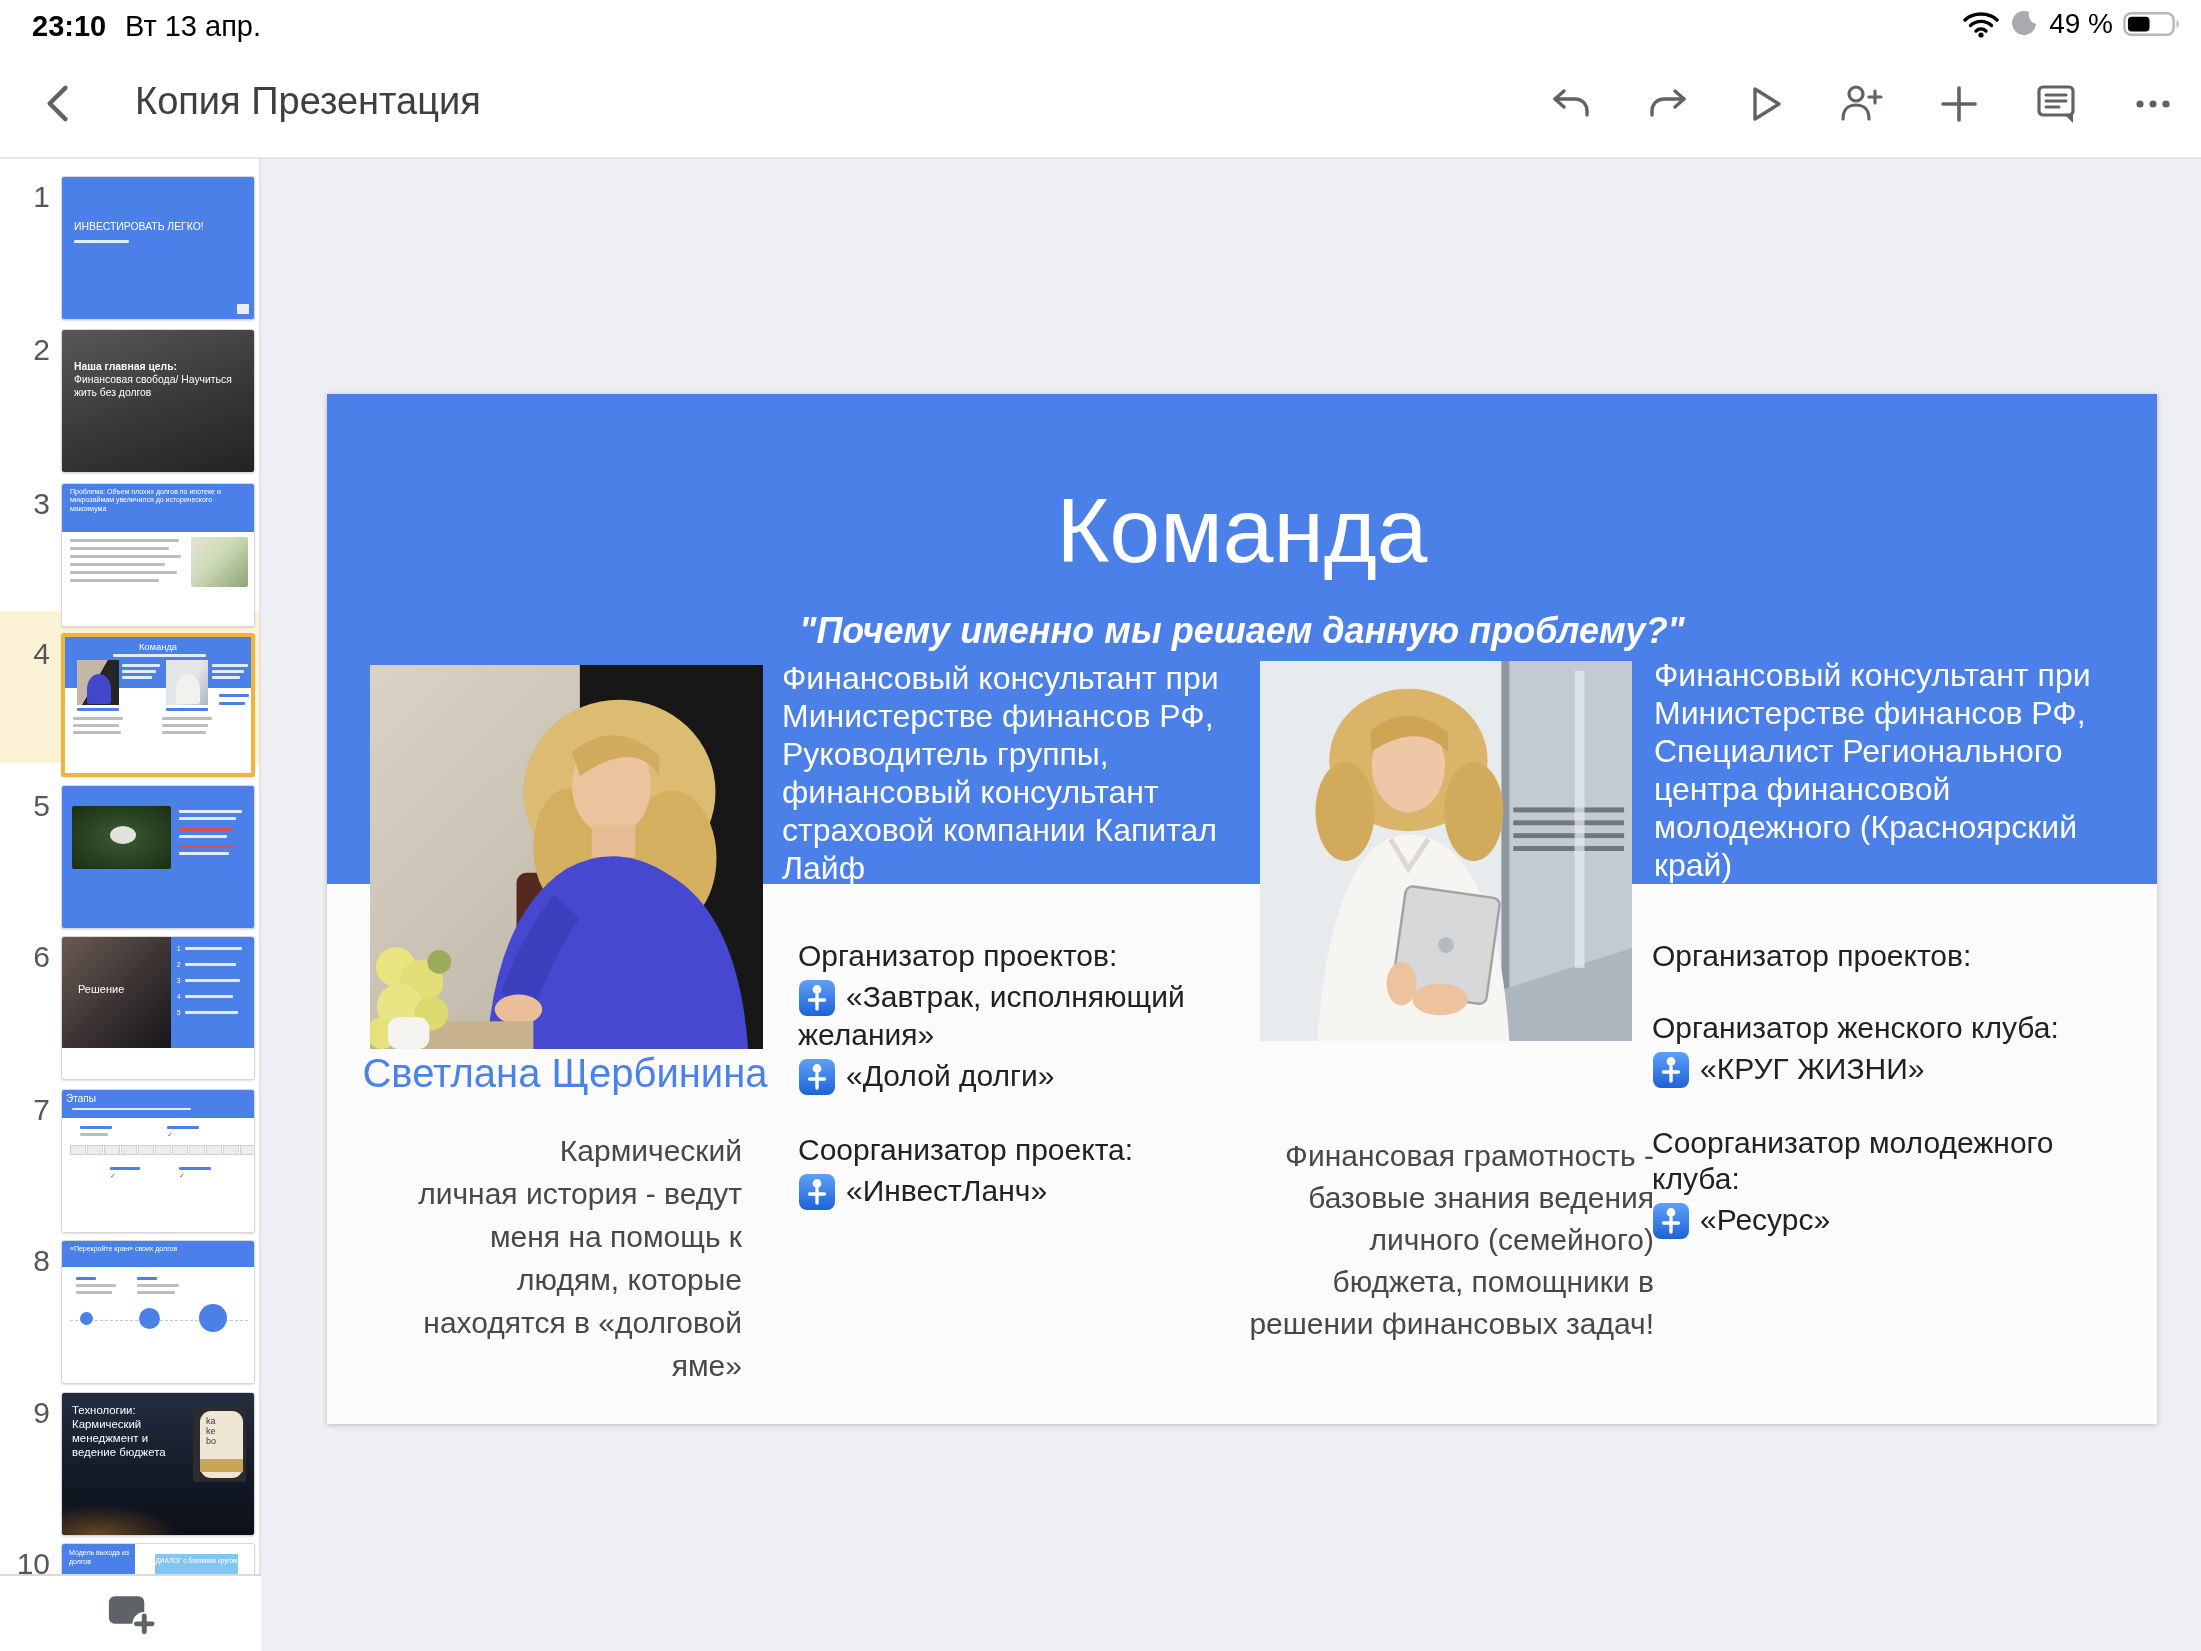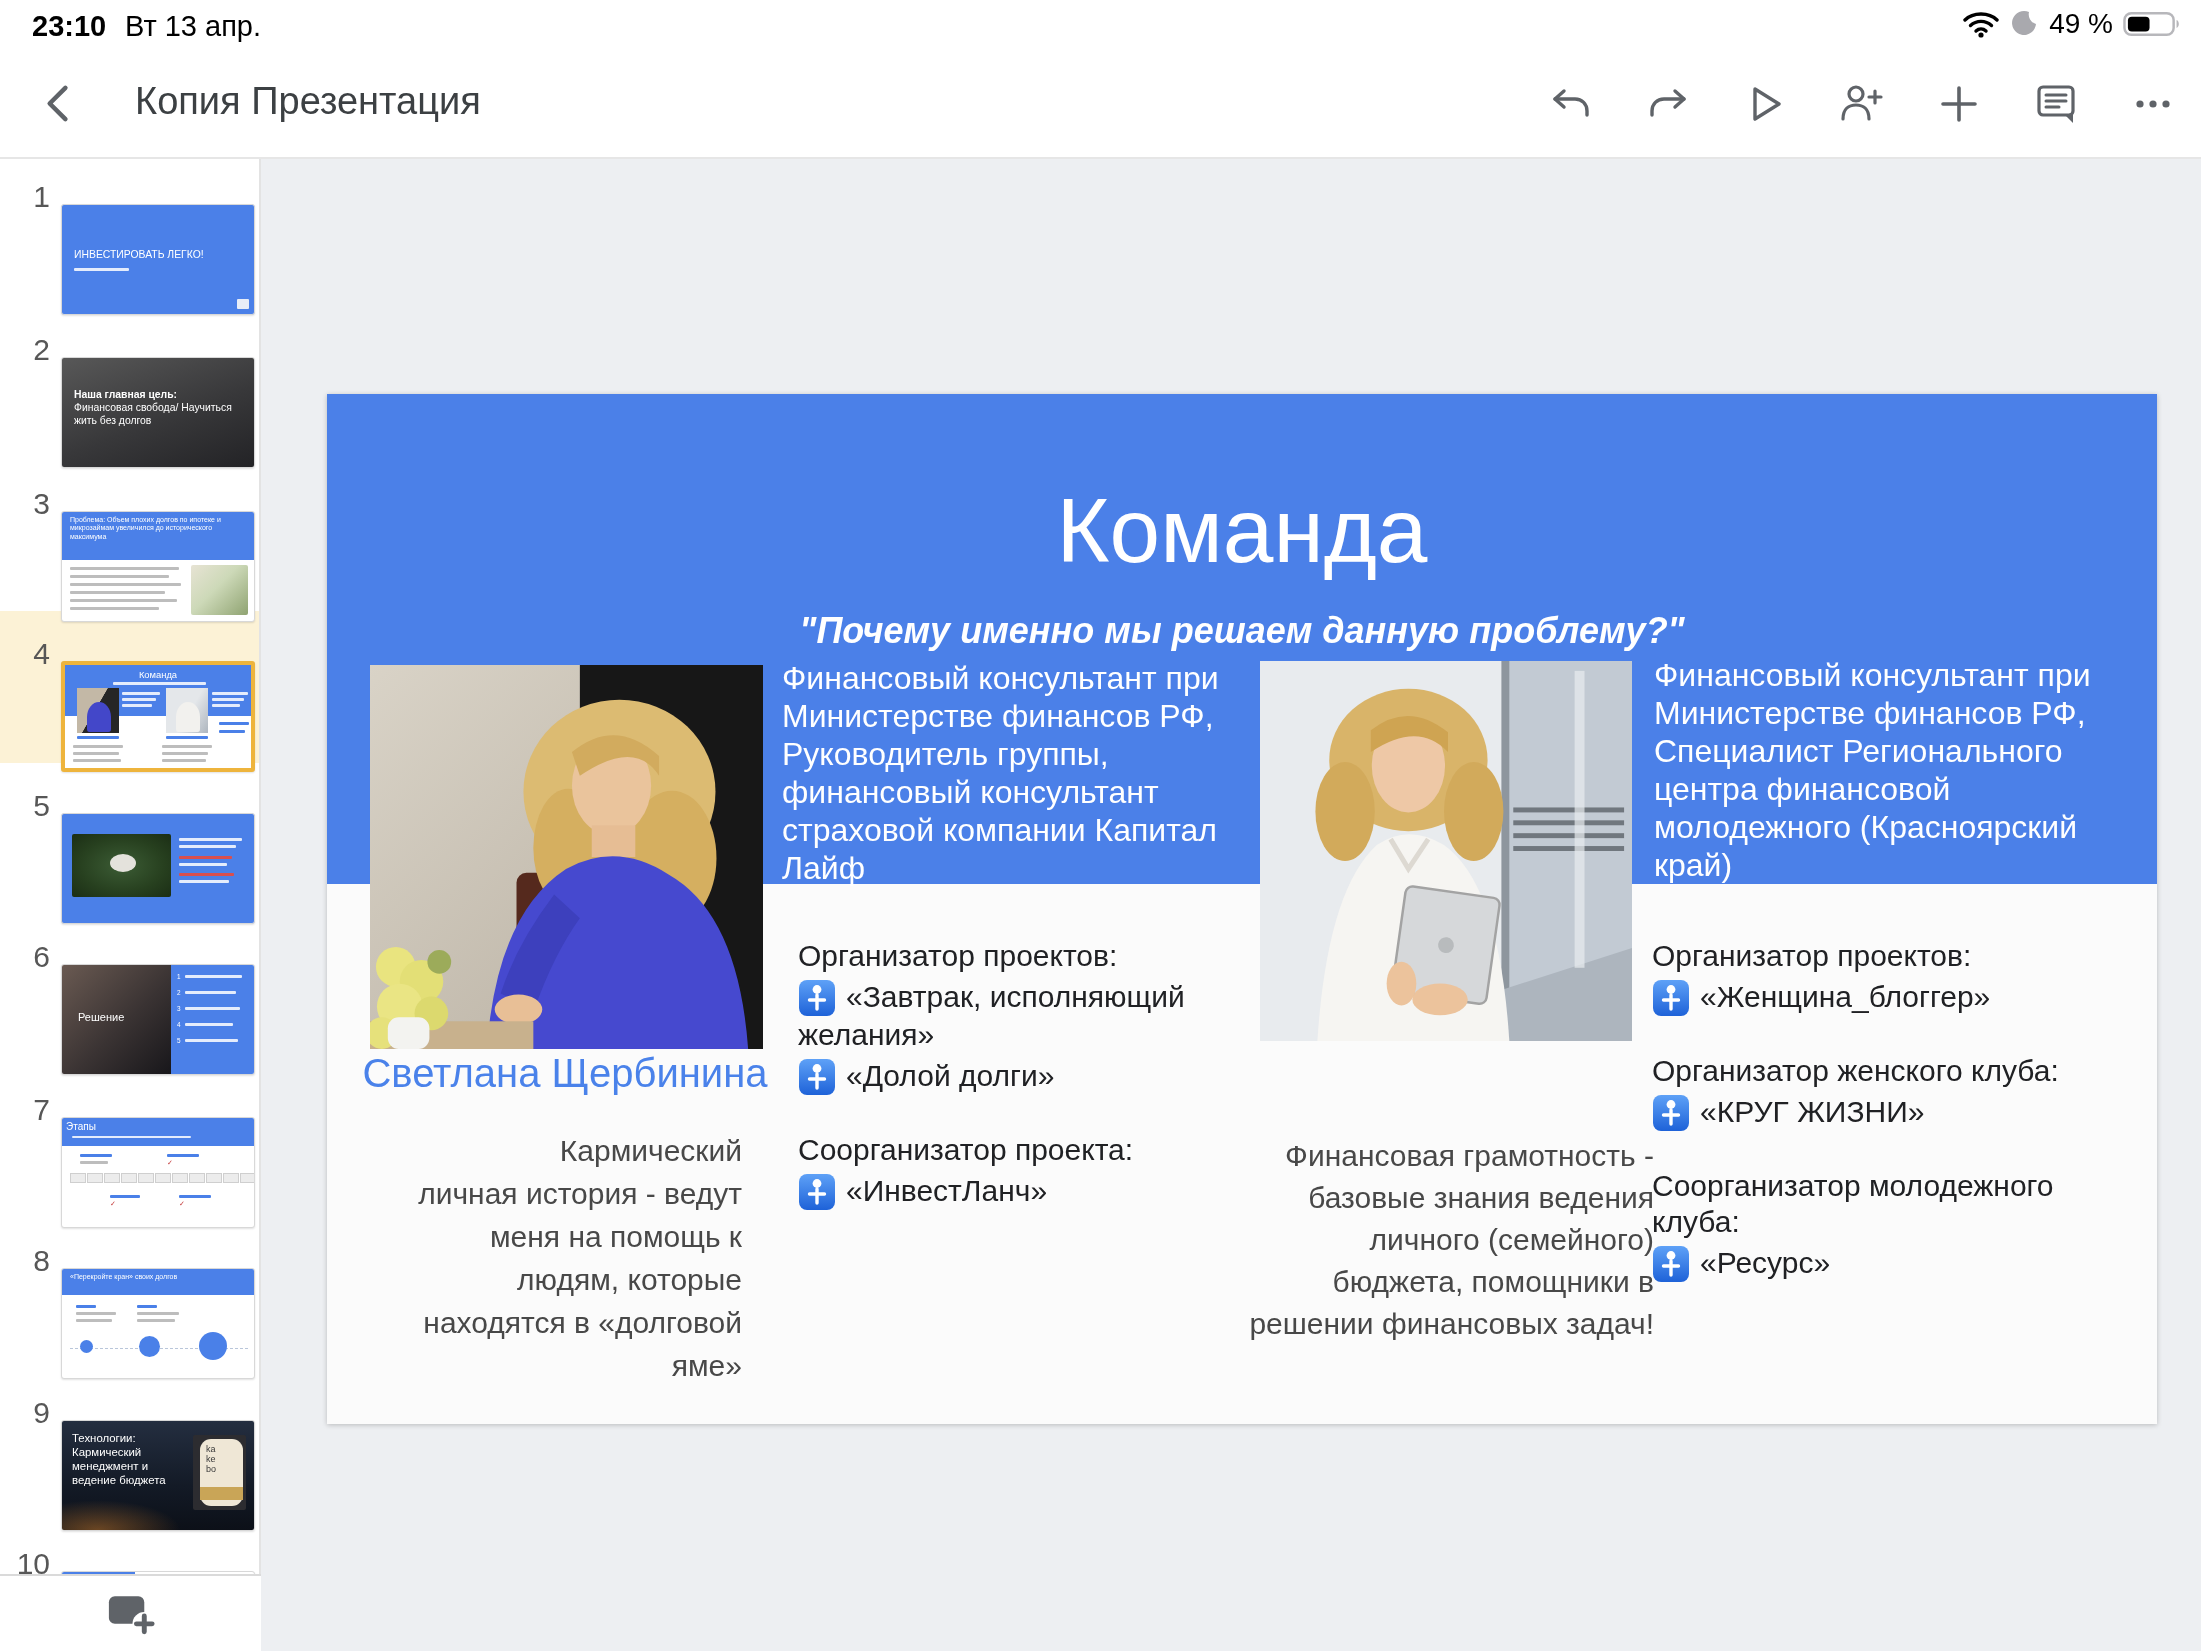--- a/index.html
+++ b/index.html
@@ -22,22 +22,22 @@
   .actions { position:absolute; right:26px; top:0; height:111px; display:flex; align-items:center; gap:51px; }
   .abtn { width:46px; height:46px; display:block; }
 
   
   .canvas { position:absolute; left:261px; top:158px; right:0; bottom:0; background:#edeff2; }
   .sidebar { position:absolute; left:0; top:158px; width:261px; height:1416px; background:#fff;
     border-right:2px solid #e3e3e3; overflow:hidden; z-index:3; }
   .sel-bg { position:absolute; left:0; top:453px; width:261px; height:152px; background:#fcf2d6; }
   .trow { position:absolute; left:0; width:261px; }
   .tnum { position:absolute; left:10px; top:4px; width:40px; text-align:right; font-size:30px; color:#575757; }
-  .thumb { position:absolute; left:61px; top:0; width:194px; height:111px; background:#fff;
-    border:1px solid #d8d8d8; border-radius:3px; overflow:hidden; box-shadow:0 1px 2px rgba(0,0,0,.12);margin-top:28px; }
+  .thumb { position:absolute; left:61px; top:0; width:194px; height:144px; background:#fff;
+    border:1px solid #d8d8d8; border-radius:3px; overflow:hidden; box-shadow:0 1px 2px rgba(0,0,0,.12); }
   .thumb.selth { border:4px solid #eeb43c; }
   .sk { position:absolute; background:#bdbdbd; border-radius:1px; height:3px; }
   .skw { background:rgba(255,255,255,.85); }
   .skb { background:#4a80e8; }
   .skr { background:#d84f4f; }
 
   .mini-blue { background:#4b80e8; }
   .t1-title { position:absolute; left:12px; top:44px; right:6px; font-size:10.4px; color:#fff; }
   .t1-corner { position:absolute; right:5px; bottom:5px; width:12px; height:10px; background:#e8edf7; border-radius:1px; }
 
@@ -335,25 +335,20 @@
     <div class="bio bio-right">
       <span>Финансовая грамотность -</span>
         <span>базовые знания ведения</span>
       <span>личного (семейного)</span>
         <span>бюджета, помощники в</span>
       <span>решении финансовых задач!</span>
     </div>
 
     <div class="projects proj-far">
       <div class="ph">Организатор проектов:</div>
-      <div class="pl">
-        <svg class="mi" viewBox="0 0 38 38" width="38" height="38">
-            <use href="#icon-mens"></use>
-          </svg><span class="plt">«Женщина_блоггер»</span>
-      </div>
       <div class="ph gap">Организатор женского клуба:</div>
       <div class="pl">
         <svg class="mi" viewBox="0 0 38 38" width="38" height="38">
             <use href="#icon-mens"></use>
           </svg><span class="plt">«КРУГ ЖИЗНИ»</span>
       </div>
       <div class="ph gap">
         <span>Соорганизатор молодежного</span>
           <span>клуба:</span>
       </div>

